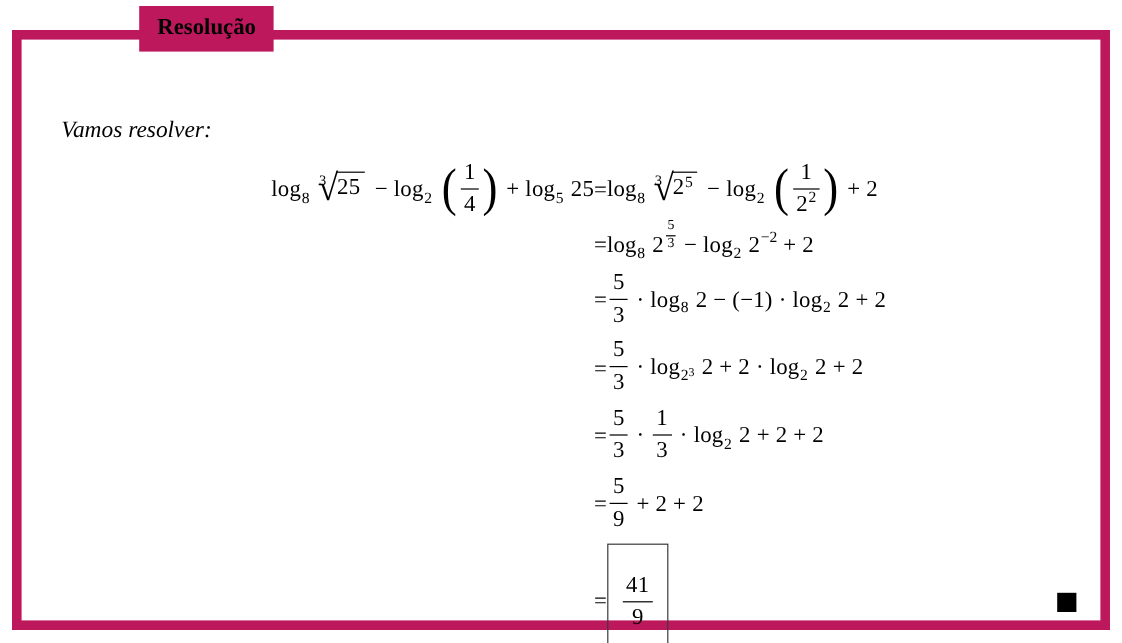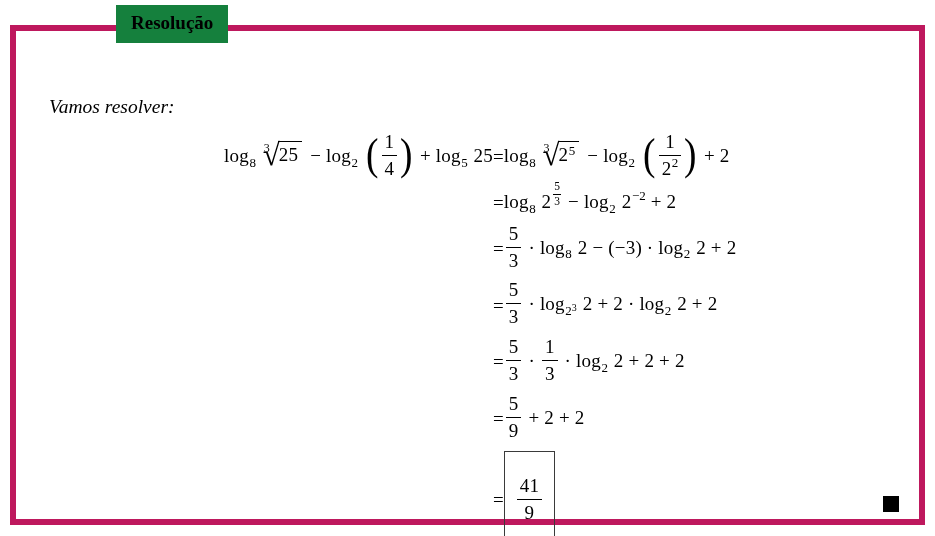--- a/index.html
+++ b/index.html
@@ -9,27 +9,27 @@
     font-family:"Liberation Serif", serif;
     color:#000;
     position:relative;
     overflow:hidden;
   }
   .page { position:absolute; inset:0; }
 
   .solution-box {
     position:absolute;
     left:10px; top:25px; right:10px; bottom:11px;
-    border:6px solid #be185d;
+    border:8px solid #be185d;
     background:#ffffff;
   }
   .solution-title {
     position:absolute;
     left:116px; top:5px;
-    background:#15803d;
+    background:#be185d;
     padding:7px 15px 8px;
     font-weight:bold;
     font-size:19px;
     line-height:1.2;
     z-index:2;
   }
   .intro {
     position:absolute;
     left:33px; top:65px;
     font-style:italic;
@@ -117,21 +117,21 @@
               </span><span class="tk"> + 2</span></td>
           </tr>
           <tr>
             <td class="lhs"></td>
             <td class="eqc">=</td>
             <td class="rhs"><span class="tk">log</span><span class="msub">8</span><span class="tk"> 2</span><span class="supfrac"><span class="sfn">5</span><span class="sfd">3</span></span><span class="tk"> − </span><span class="tk">log</span><span class="msub">2</span><span class="tk"> 2</span><span class="msup">−2</span><span class="tk"> + 2</span></td>
           </tr>
           <tr>
             <td class="lhs"></td>
             <td class="eqc">=</td>
-            <td class="rhs"><span class="frac"><span class="num"><span class="tk">5</span></span><span class="den"><span class="tk">3</span></span></span><span class="tk"> · </span><span class="tk">log</span><span class="msub">8</span><span class="tk"> 2 − (−3) · </span><span class="tk">log</span><span class="msub">2</span><span class="tk"> 2 + 2</span></td>
+            <td class="rhs"><span class="frac"><span class="num"><span class="tk">5</span></span><span class="den"><span class="tk">3</span></span></span><span class="tk"> · </span><span class="tk">log</span><span class="msub">8</span><span class="tk"> 2 − (−1) · </span><span class="tk">log</span><span class="msub">2</span><span class="tk"> 2 + 2</span></td>
           </tr>
           <tr>
             <td class="lhs"></td>
             <td class="eqc">=</td>
             <td class="rhs"><span class="frac"><span class="num"><span class="tk">5</span></span><span class="den"><span class="tk">3</span></span></span><span class="tk"> · </span><span class="tk">log</span><span class="msub">2<span class="msubsup">3</span></span><span class="tk"> 2 + 2 · </span><span class="tk">log</span><span class="msub">2</span><span class="tk"> 2 + 2</span></td>
           </tr>
           <tr>
             <td class="lhs"></td>
             <td class="eqc">=</td>
             <td class="rhs"><span class="frac"><span class="num"><span class="tk">5</span></span><span class="den"><span class="tk">3</span></span></span><span class="tk"> · </span><span class="frac"><span class="num"><span class="tk">1</span></span><span class="den"><span class="tk">3</span></span></span><span class="tk"> · </span><span class="tk">log</span><span class="msub">2</span><span class="tk"> 2 + 2 + 2</span></td>

